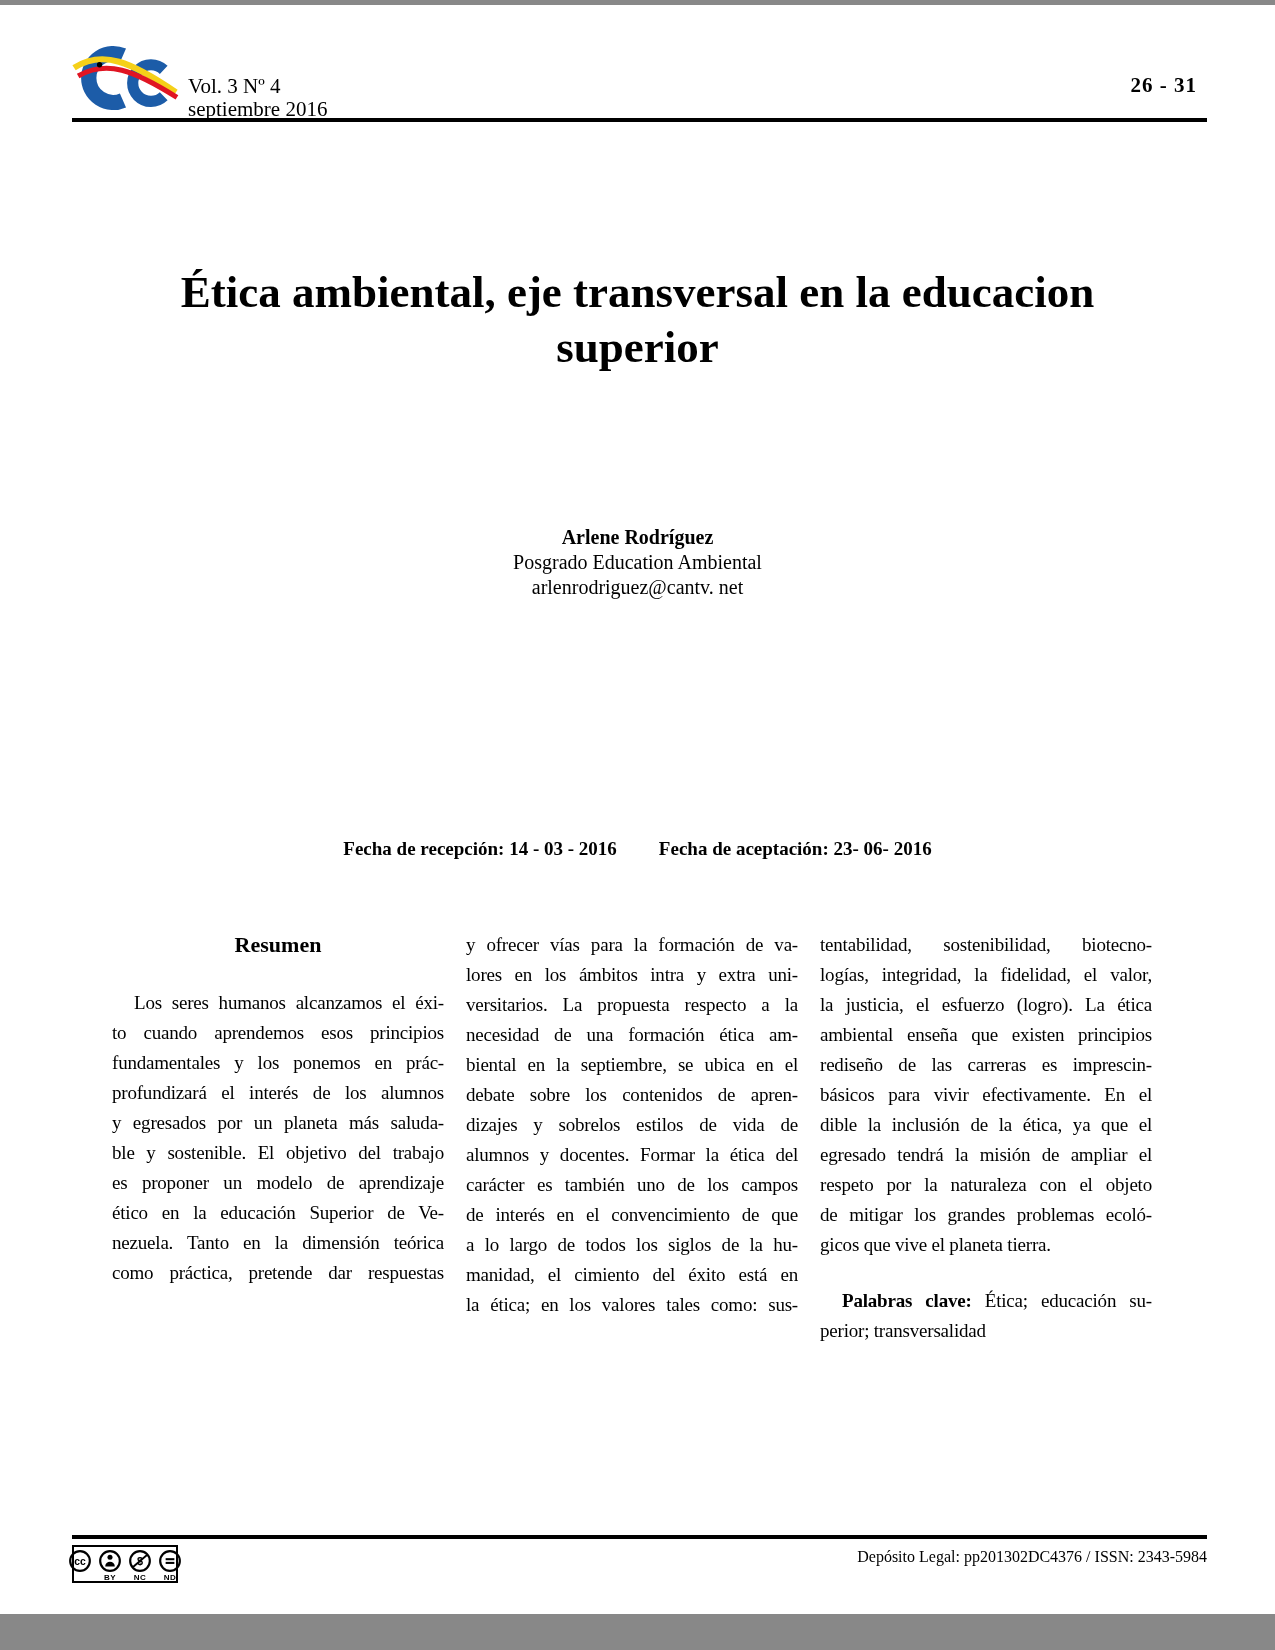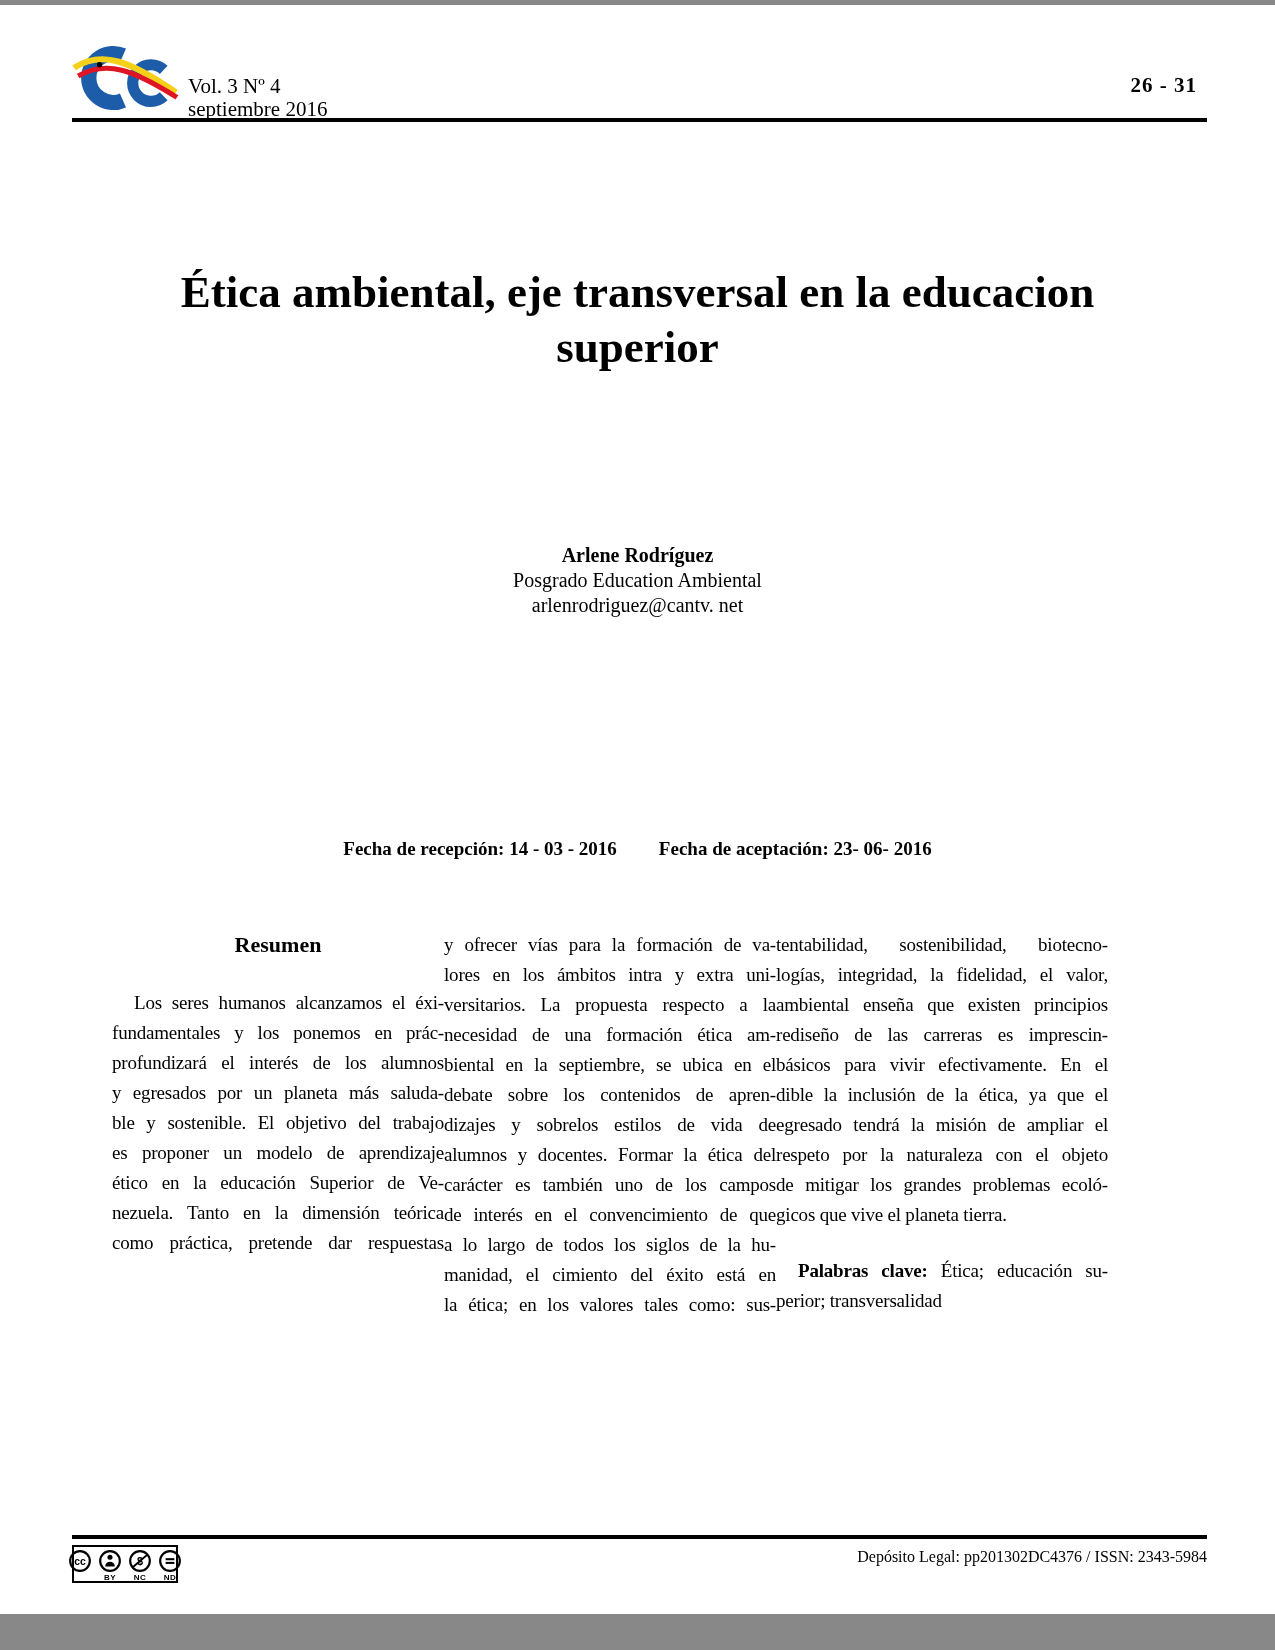--- a/index.html
+++ b/index.html
@@ -11,29 +11,29 @@
     overflow:hidden;
   }
   
   .logo { position:absolute; left:70px; top:32px; width:110px; height:84px; }
   .vol-block { position:absolute; left:188px; top:70px; font-size:21px; line-height:23px; }
   .page-range { position:absolute; right:78px; top:68px; font-size:21px; font-weight:bold; letter-spacing:1px; }
   .header-rule { position:absolute; left:72px; top:113px; width:1135px; height:4px; background:#000; }
   
   .title { position:absolute; left:0; top:260px; width:100%; text-align:center;
            font-size:45px; font-weight:bold; line-height:55px; }
-  .author-block { position:absolute; left:0; top:538px; width:100%; text-align:center;
+  .author-block { position:absolute; left:0; top:520px; width:100%; text-align:center;
                   font-size:20px; line-height:25px; }
   .author-block .name { font-weight:bold; }
   
   .dates { position:absolute; left:0; top:833px; width:100%; text-align:center;
            font-size:19px; font-weight:bold; }
   .dates .gap { display:inline-block; width:42px; }
   
-  .columns { position:absolute; left:112px; top:925px; width:1040px; display:flex; }
+  .columns { position:absolute; left:112px; top:925px; width:1040px; display:flex; gap:22px; }
   .col { width:332px; flex:0 0 332px; }
   .abstract-heading { font-size:22px; font-weight:bold; text-align:center;
                       height:30px; line-height:30px; margin-bottom:28px; }
   .line { font-size:19px; letter-spacing:-0.2px; height:30px; line-height:30px;
           text-align:justify; text-align-last:justify; overflow:hidden; }
   .line.indent { padding-left:22px; }
   .line.end { text-align-last:left; }
   .keywords { margin-top:26px; }
   .keywords .label { font-weight:bold; }
   
@@ -80,20 +80,21 @@
 
   <div class="dates">
     <span>Fecha de recepción: 14 - 03 - 2016</span><span class="gap"></span><span>Fecha de aceptación: 23- 06- 2016</span>
   </div>
 
   <div class="columns">
 
     <div class="col">
       <div class="abstract-heading">Resumen</div>
       <div class="line indent">Los seres humanos alcanzamos el éxi-</div>
+      <div class="line">to cuando aprendemos esos principios</div>
       <div class="line">fundamentales y los ponemos en prác-</div>
       <div class="line">profundizará el interés de los alumnos</div>
       <div class="line">y egresados por un planeta más saluda-</div>
       <div class="line">ble y sostenible. El objetivo del trabajo</div>
       <div class="line">es proponer un modelo de aprendizaje</div>
       <div class="line">ético en la educación Superior de Ve-</div>
       <div class="line">nezuela. Tanto en la dimensión teórica</div>
       <div class="line">como práctica, pretende dar respuestas</div>
     </div>
 
@@ -109,20 +110,21 @@
       <div class="line">carácter es también uno de los campos</div>
       <div class="line">de interés en el convencimiento de que</div>
       <div class="line">a lo largo de todos los siglos de la hu-</div>
       <div class="line">manidad, el cimiento del éxito está en</div>
       <div class="line">la ética; en los valores tales como: sus-</div>
     </div>
 
     <div class="col">
       <div class="line">tentabilidad, sostenibilidad, biotecno-</div>
       <div class="line">logías, integridad, la fidelidad, el valor,</div>
+      <div class="line">la justicia, el esfuerzo (logro). La ética</div>
       <div class="line">ambiental enseña que existen principios</div>
       <div class="line">rediseño de las carreras es imprescin-</div>
       <div class="line">básicos para vivir efectivamente. En el</div>
       <div class="line">dible la inclusión de la ética, ya que el</div>
       <div class="line">egresado tendrá la misión de ampliar el</div>
       <div class="line">respeto por la naturaleza con el objeto</div>
       <div class="line">de mitigar los grandes problemas ecoló-</div>
       <div class="line end">gicos que vive el planeta tierra.</div>
 
       <div class="keywords">

